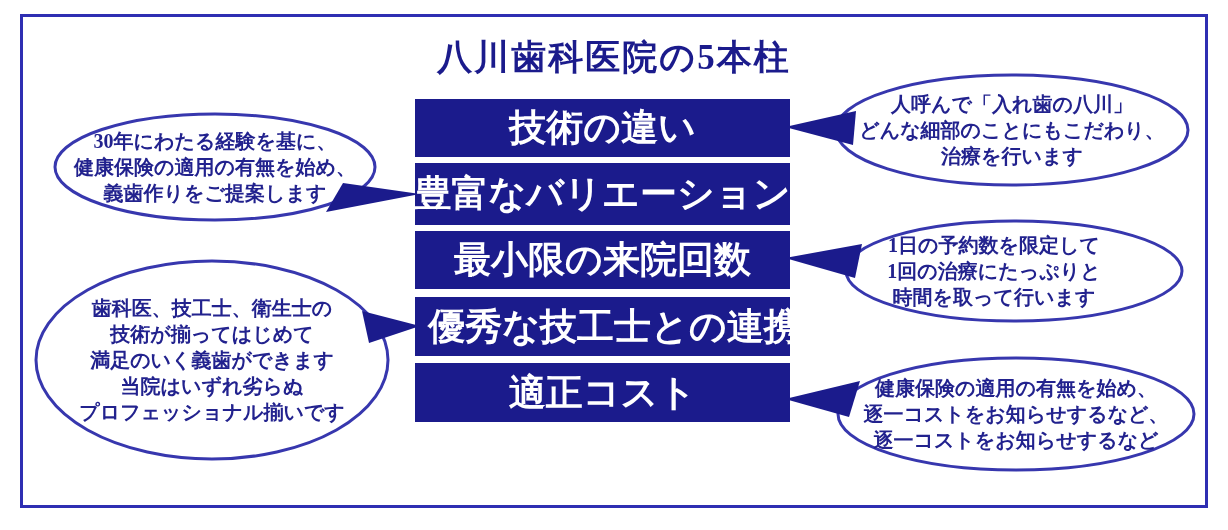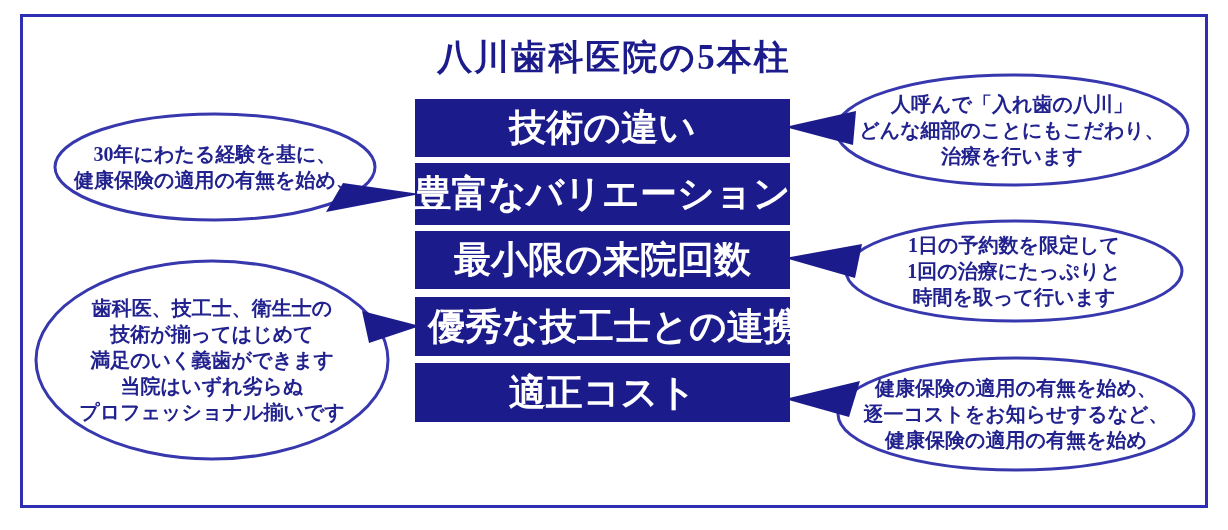--- a/index.html
+++ b/index.html
@@ -25,21 +25,21 @@
   .bar2{top:163px;height:62px;}
   .bar3{top:231px;height:58px;}
   .bar4{top:297px;height:59px;padding-left:24px;}
   .bar5{top:363px;height:59px;}
   .callout{position:absolute;display:flex;flex-direction:column;
            align-items:center;justify-content:center;text-align:center;
            color:var(--ink);font-size:20px;font-weight:bold;line-height:1.3;
            white-space:nowrap;}
   .c1{left:55px;top:116px;width:320px;height:102px;}
   .c2{left:836px;top:78px;width:352px;height:104px;}
-  .c3{left:846px;top:224px;width:336px;height:94px;}
+  .c3{left:826px;top:224px;width:336px;height:94px;}
   .c4{left:36px;top:264px;width:352px;height:192px;}
   .c5{left:838px;top:360px;width:356px;height:108px;}
 </style>
 </head>
 <body>
 
 <div class="canvas">
 
   <div class="frame"></div>
 
@@ -72,20 +72,21 @@
   <div class="bar bar4">
     <span>優秀な技工士との連携</span>
   </div>
   <div class="bar bar5">
     <span>適正コスト</span>
   </div>
 
   <div class="callout c1">
     <div>30年にわたる経験を基に、</div>
     <div>健康保険の適用の有無を始め、</div>
+    <div>義歯作りをご提案します</div>
   </div>
   <div class="callout c2">
     <div>人呼んで「入れ歯の八川」</div>
     <div>どんな細部のことにもこだわり、</div>
     <div>治療を行います</div>
   </div>
   <div class="callout c3">
     <div>1日の予約数を限定して</div>
     <div>1回の治療にたっぷりと</div>
     <div>時間を取って行います</div>
@@ -93,16 +94,16 @@
   <div class="callout c4">
     <div>歯科医、技工士、衛生士の</div>
     <div>技術が揃ってはじめて</div>
     <div>満足のいく義歯ができます</div>
     <div>当院はいずれ劣らぬ</div>
     <div>プロフェッショナル揃いです</div>
   </div>
   <div class="callout c5">
     <div>健康保険の適用の有無を始め、</div>
     <div>逐一コストをお知らせするなど、</div>
-    <div>健康保険の適用の有無を始め</div>
+    <div>逐一コストをお知らせするなど</div>
   </div>
 
 </div>
 
 </body></html>

